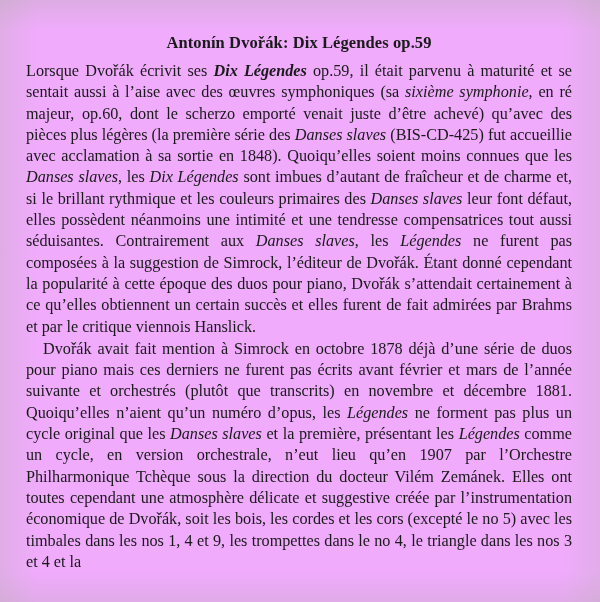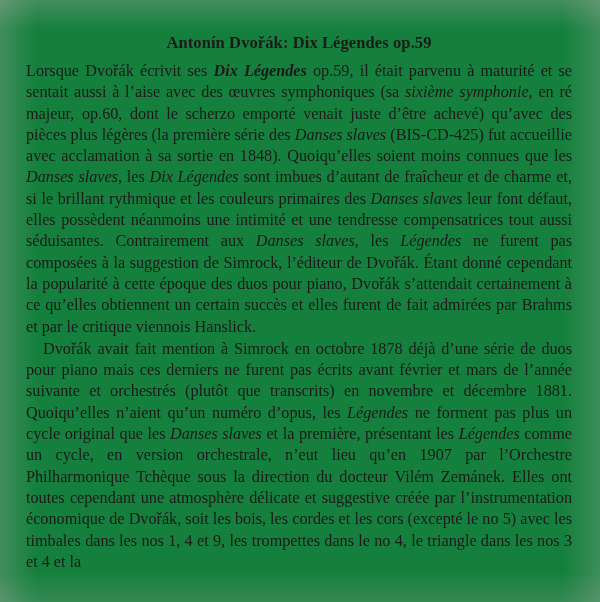--- a/index.html
+++ b/index.html
@@ -11,21 +11,21 @@
     height: 602px;
     background: #efefed;
     font-family: "Liberation Serif", serif;
     color: #1a1a1a;
     overflow: hidden;
   }
   #page {
     position: relative;
     width: 600px;
     height: 602px;
-    background: #15803d;
+    background: #f0abfc;
   }
   
   #page:before {
     content: "";
     position: absolute;
     left: 0; top: 0; right: 0; bottom: 0;
     background:
       linear-gradient(to right, rgba(180,178,172,0.28), rgba(255,255,255,0) 6%, rgba(255,255,255,0) 94%, rgba(180,178,172,0.26)),
       linear-gradient(to bottom, rgba(175,173,168,0.30), rgba(255,255,255,0) 5%, rgba(255,255,255,0) 95%, rgba(170,168,163,0.22));
     pointer-events: none;

